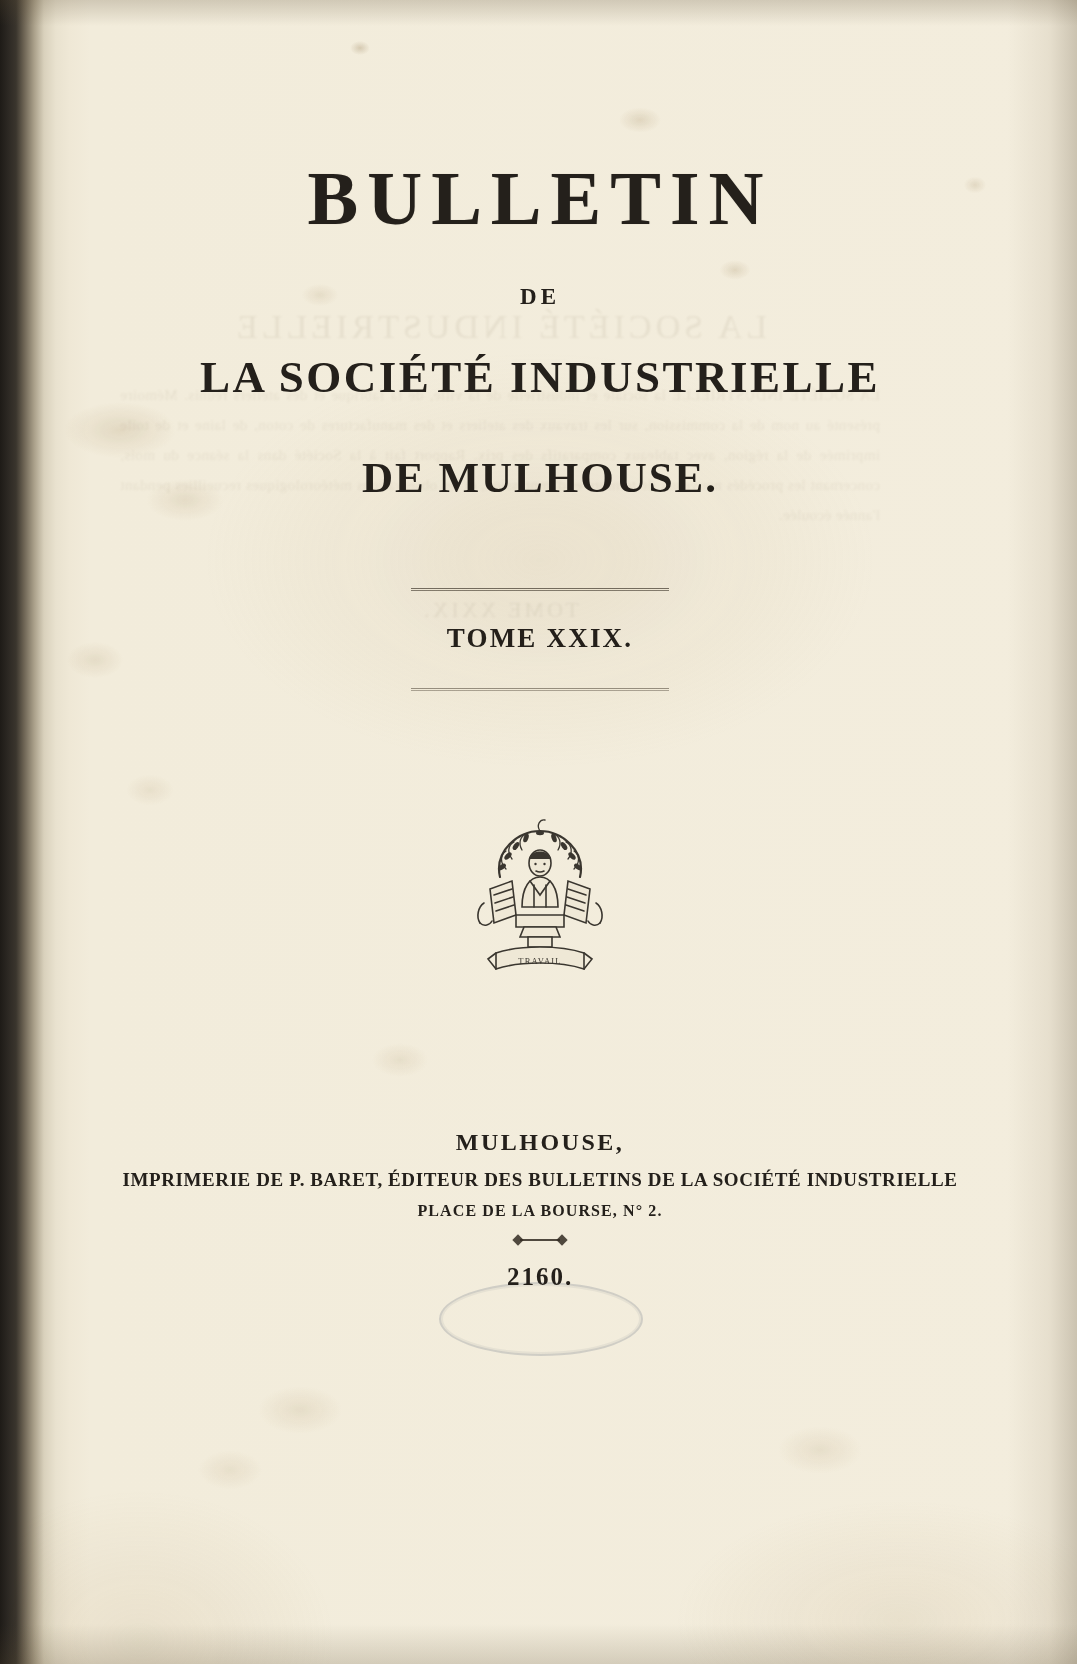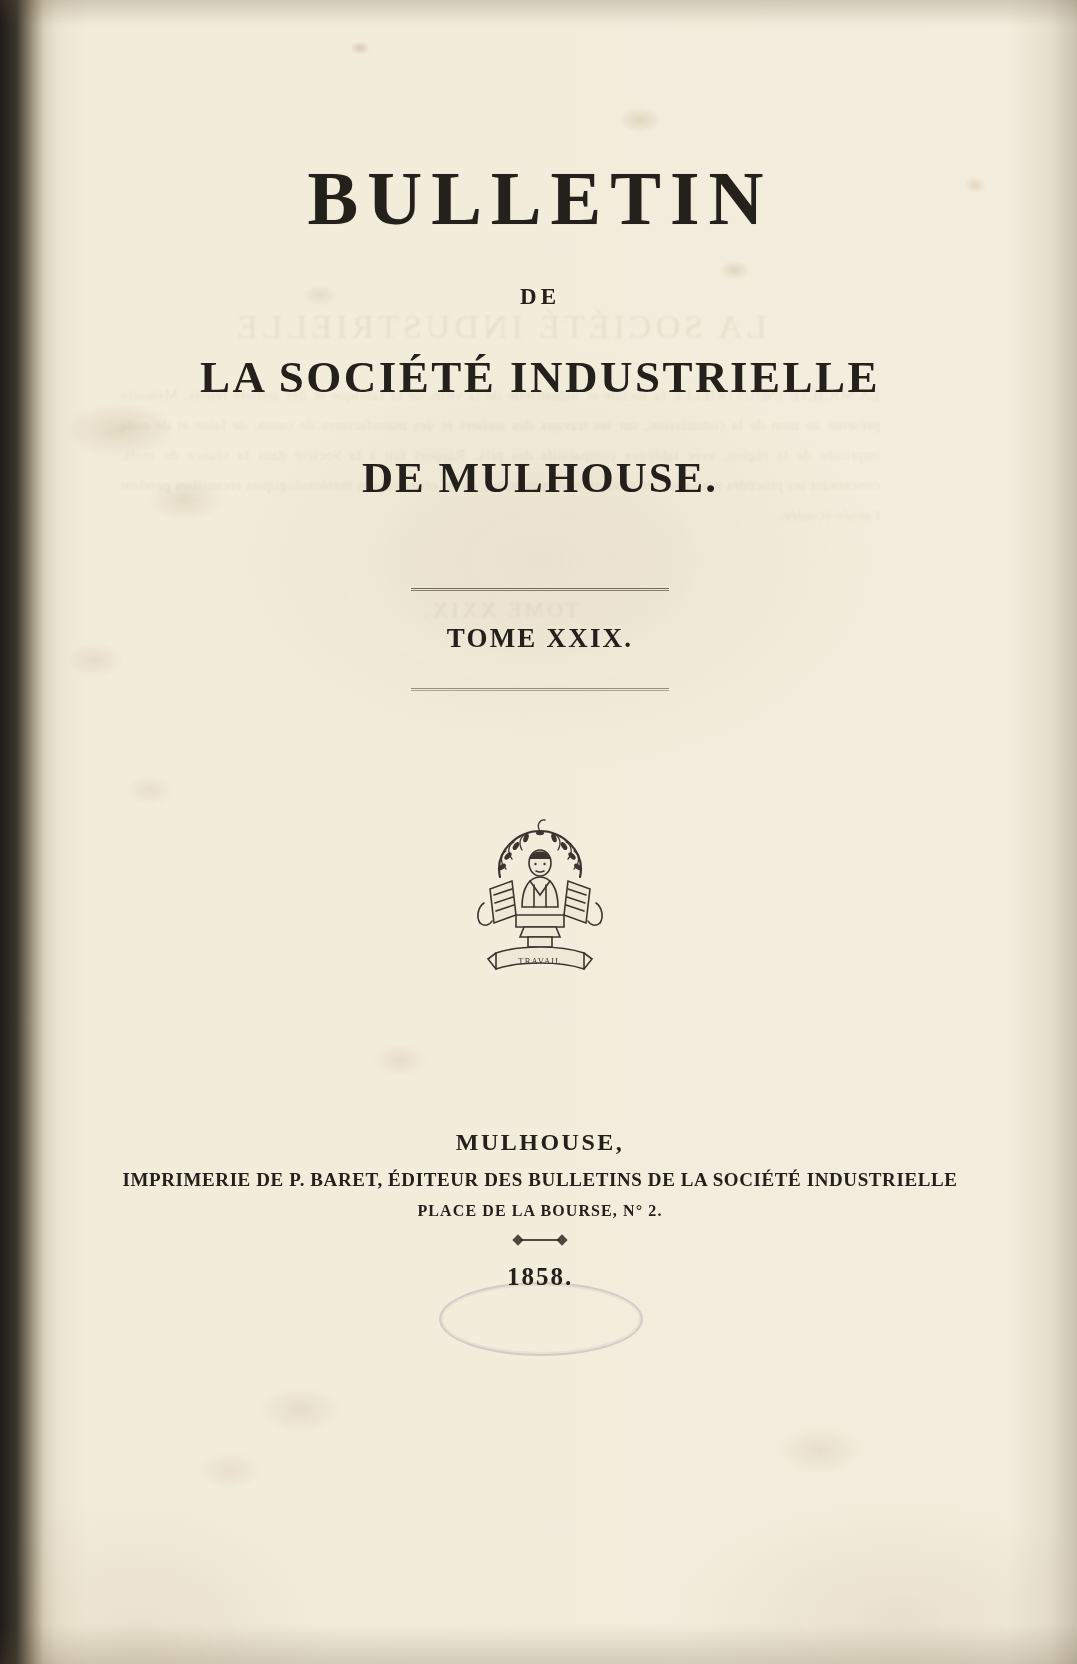--- a/index.html
+++ b/index.html
@@ -362,21 +362,21 @@
 
     <div id="imprint">
       <div class="ttl" id="imprint-city">MULHOUSE,</div>
       <div class="ttl" id="imprint-printer">IMPRIMERIE DE P. BARET, ÉDITEUR DES BULLETINS DE LA SOCIÉTÉ INDUSTRIELLE</div>
       <div class="ttl" id="imprint-address">PLACE DE LA BOURSE, N° 2.</div>
       <div id="imprint-orn">
         <span class="dot l"></span>
         <span class="bar"></span>
         <span class="dot r"></span>
       </div>
-      <div class="ttl" id="imprint-year">1858.</div>
+      <div class="ttl" id="imprint-year">2160.</div>
     </div>
 
   </div>
 
   <div id="stamp"></div>
   <div id="paper-texture"></div>
   <div id="right-edge"></div>
   <div id="top-edge"></div>
   <div id="bottom-edge"></div>
 </div>

